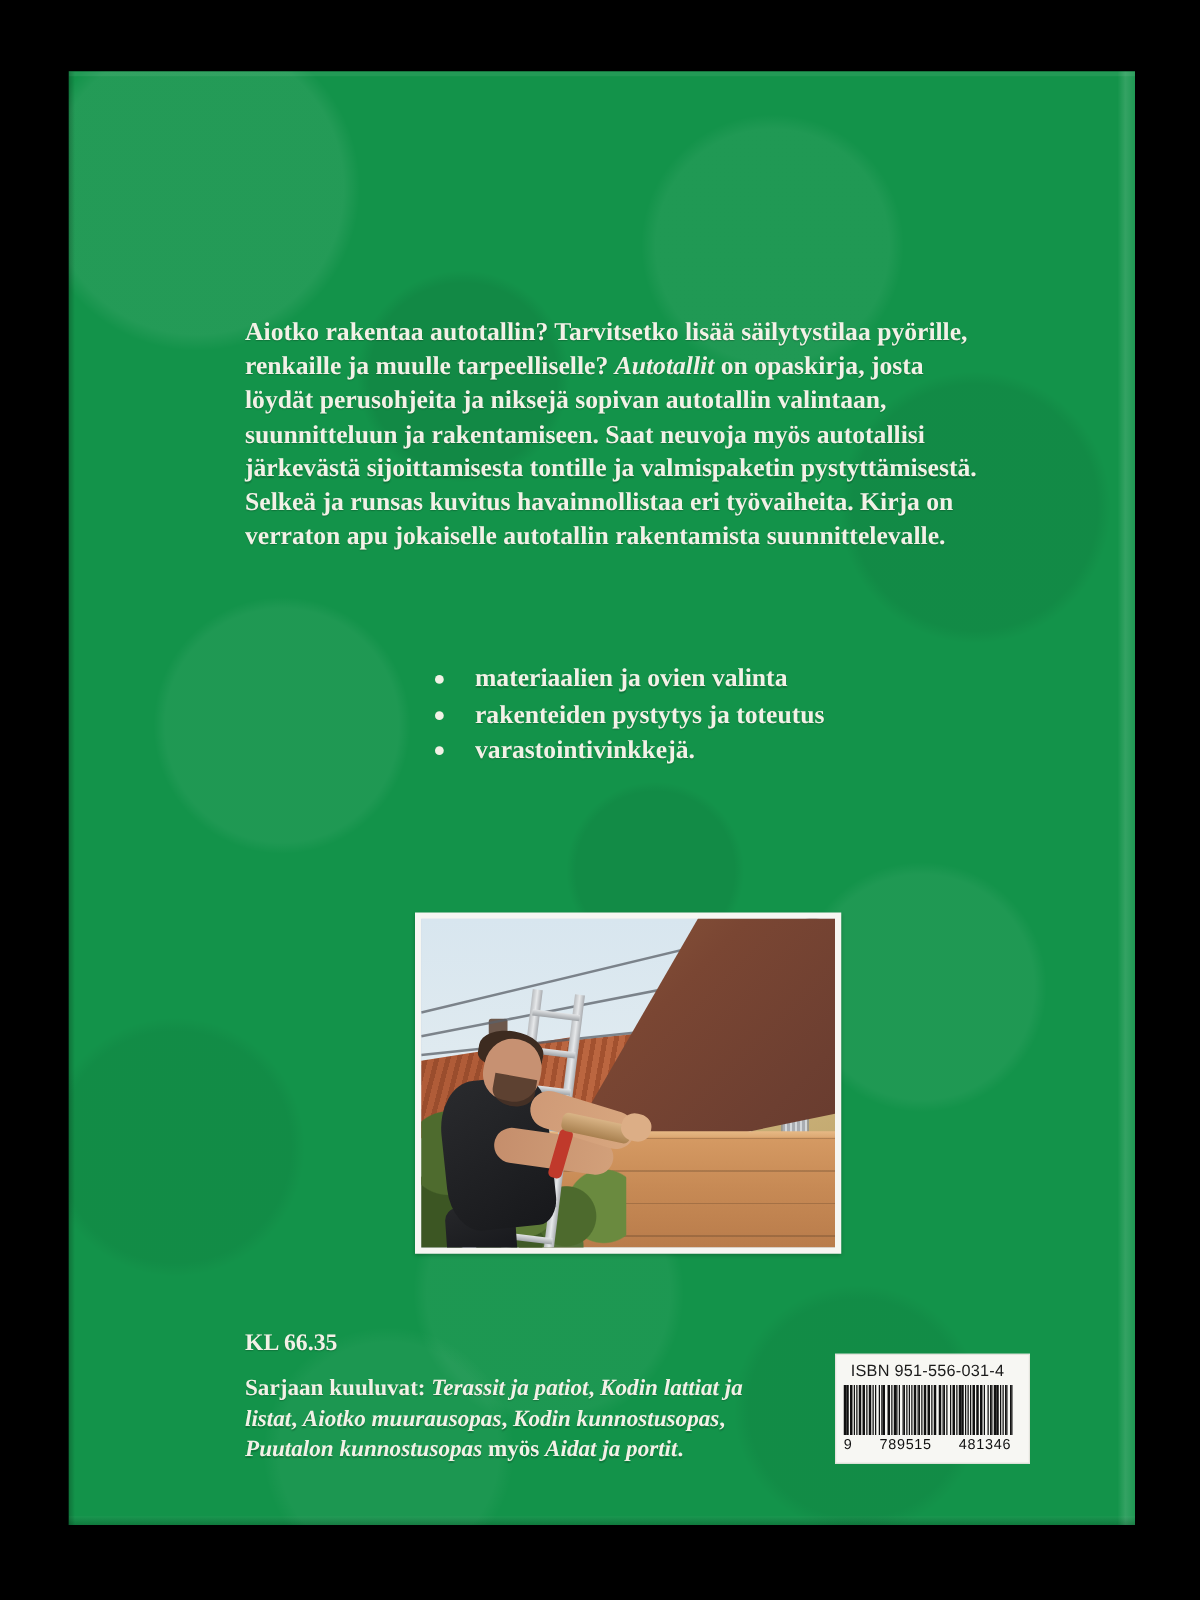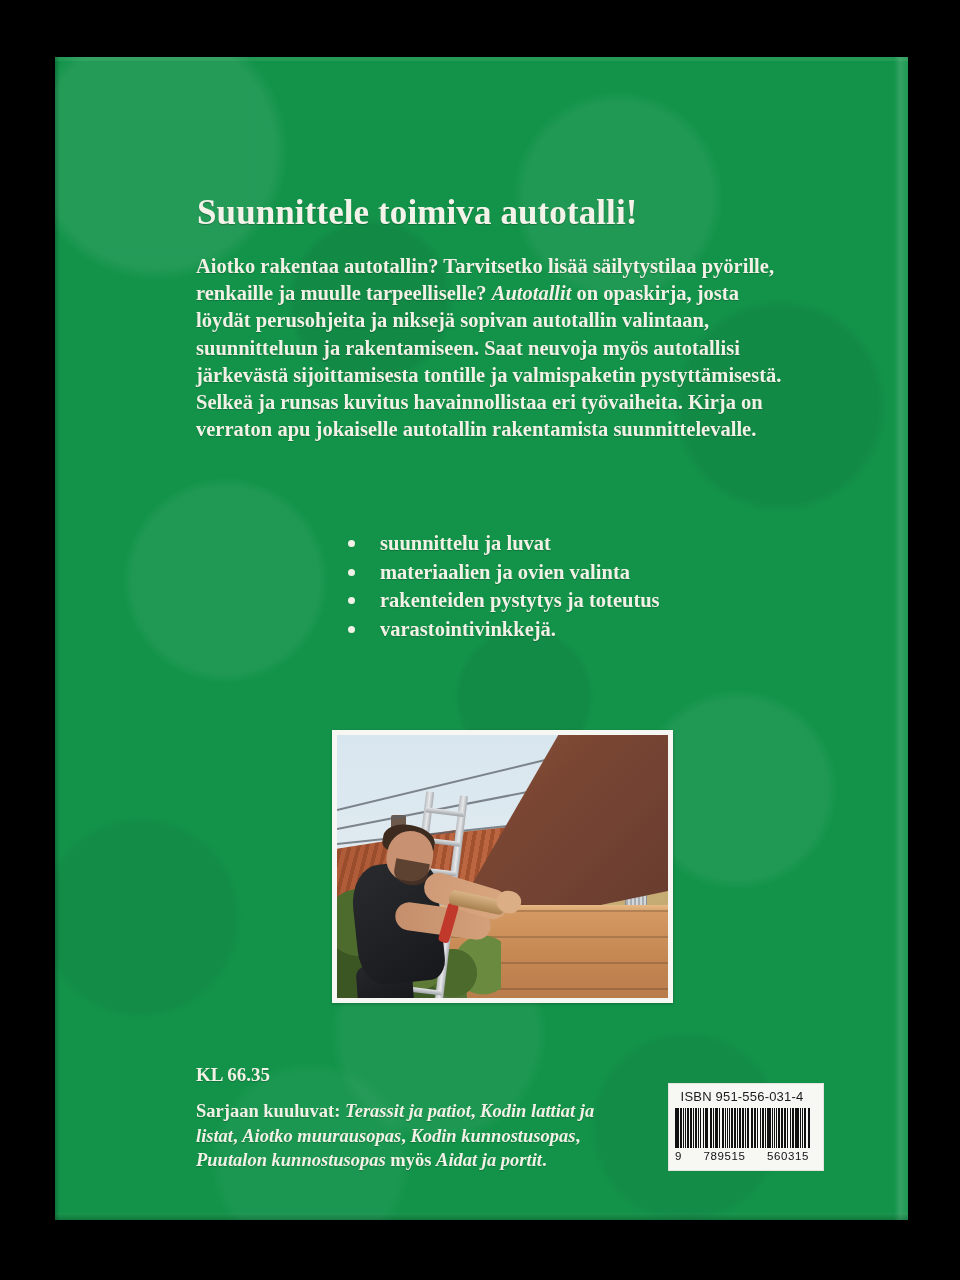--- a/index.html
+++ b/index.html
@@ -235,27 +235,25 @@
 </head>
 <body>
 
 <div id="stage">
 
   <div class="book">
     <div class="tex"></div>
 
     <div class="content">
 
-      <div class="title">Suunnittele toimiva autotalli!</div>
 
       <div class="blurb"><span>Aiotko rakentaa autotallin? Tarvitsetko lisää säilytystilaa pyörille, renkaille ja muulle tarpeelliselle? </span><i>Autotallit</i><span> on opaskirja, josta löydät perusohjeita ja niksejä sopivan autotallin valintaan, suunnitteluun ja rakentamiseen. Saat neuvoja myös autotallisi järkevästä sijoittamisesta tontille ja valmispaketin pystyttämisestä. Selkeä ja runsas kuvitus havainnollistaa eri työvaiheita. Kirja on verraton apu jokaiselle autotallin rakentamista suunnittelevalle.</span></div>
 
 
       <ul class="tips">
-        <li><span class="dot"></span><span>suunnittelu ja luvat</span></li>
         <li><span class="dot"></span><span>materiaalien ja ovien valinta</span></li>
         <li><span class="dot"></span><span>rakenteiden pystytys ja toteutus</span></li>
         <li><span class="dot"></span><span>varastointivinkkejä.</span></li>
       </ul>
 
       <div class="photo-frame">
         <div class="photo">
           <div class="ph-sky"></div>
           <div class="ph-roof1"></div>
           <div class="ph-roof2"></div>
@@ -428,21 +426,21 @@
             <b style="width:1px"></b>
             <i style="width:2px"></i>
             <b style="width:2px"></b>
             <i style="width:1px"></i>
             <b style="width:1px"></b>
             <i style="width:1px"></i>
           </div>
         <div class="isbn-digits">
           <span>9</span>
           <span>789515</span>
-          <span>560315</span>
+          <span>481346</span>
         </div>
       </div>
 
     </div>
 
     <div class="edge-top"></div>
     <div class="edge-left"></div>
     <div class="edge-right"></div>
     <div class="edge-bottom"></div>
   </div>

